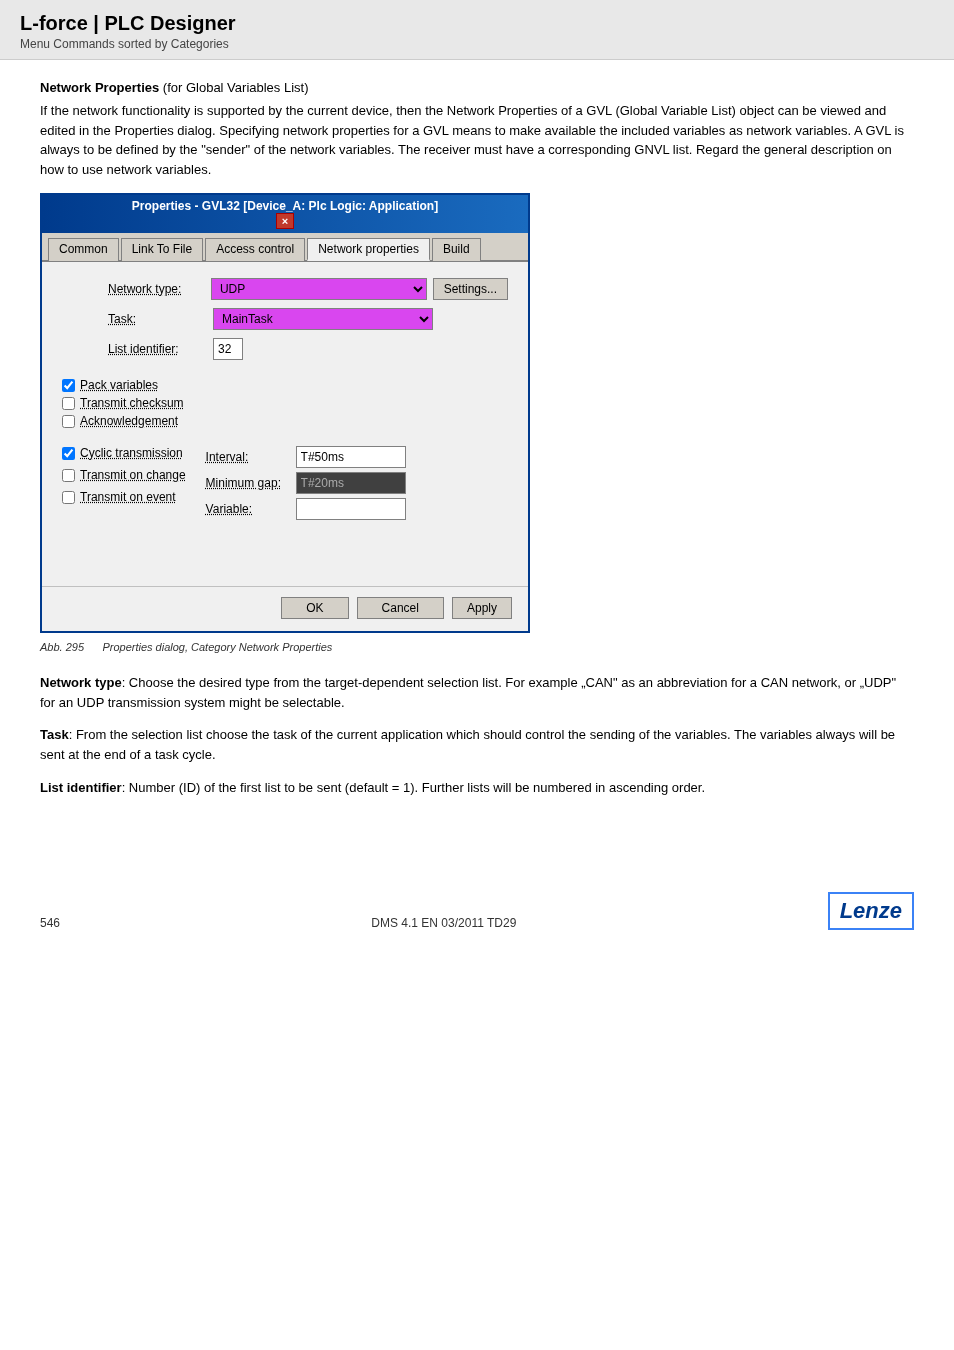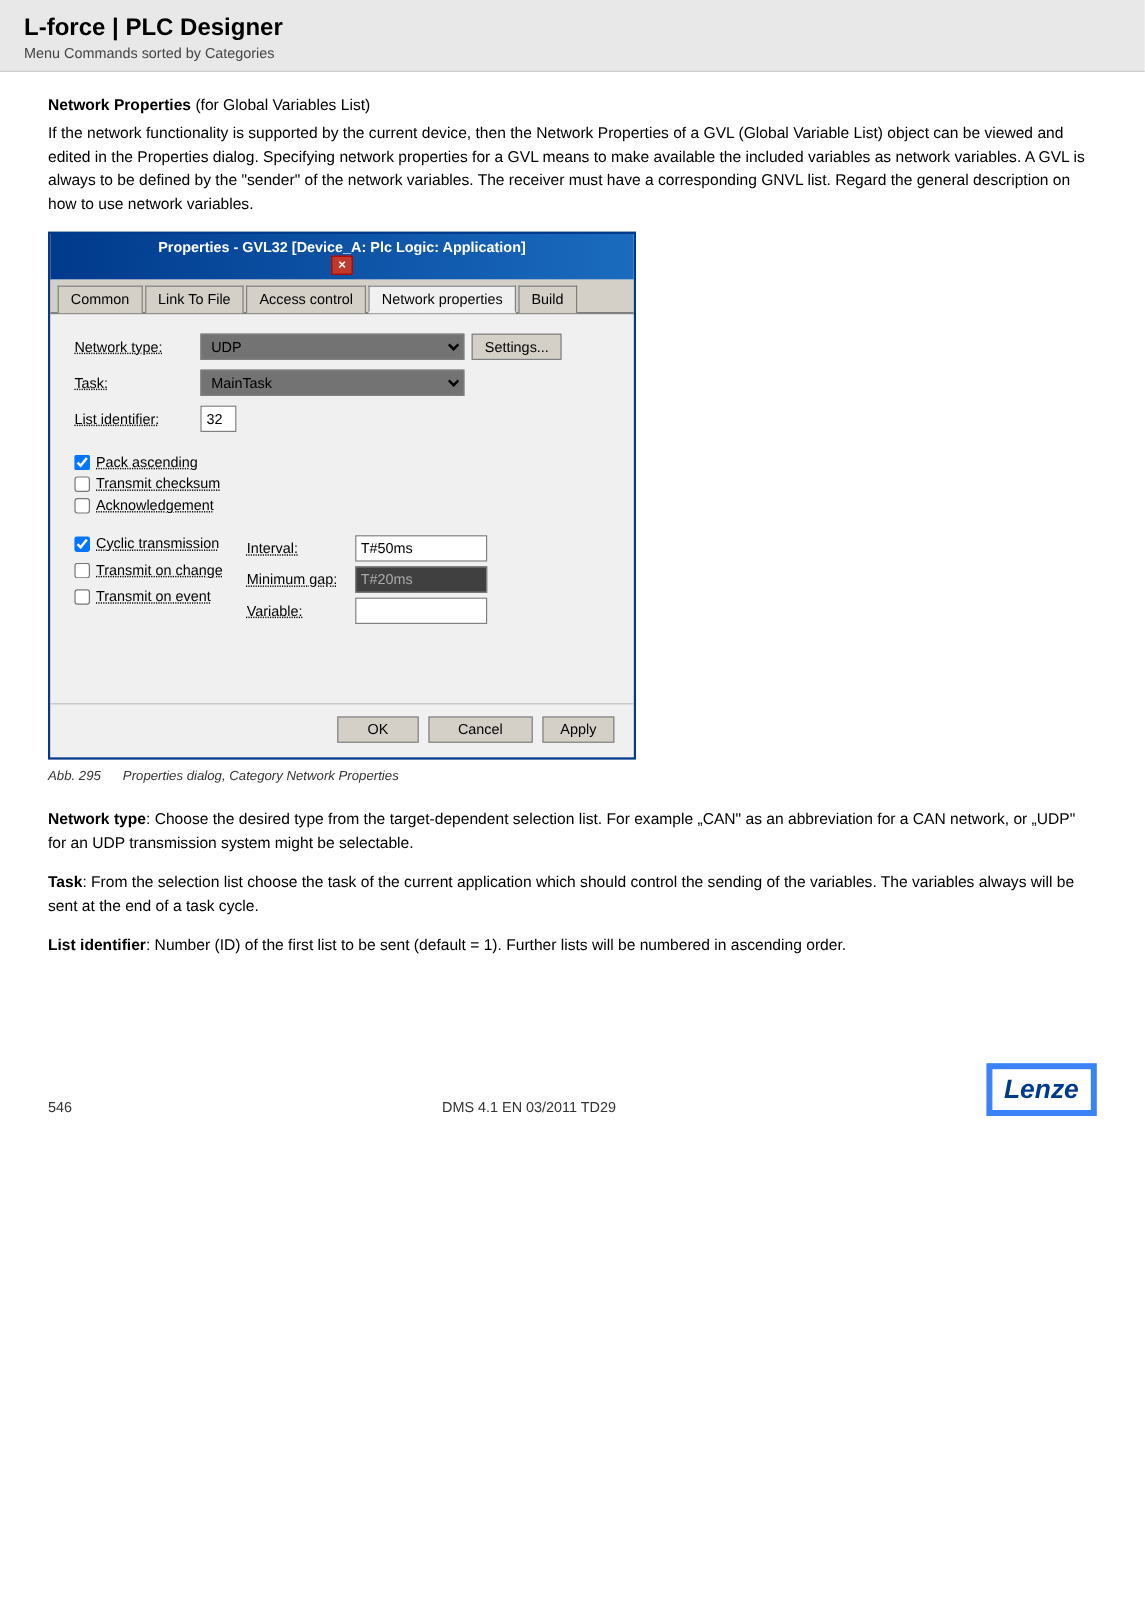--- a/index.html
+++ b/index.html
@@ -108,37 +108,38 @@
     
     .dialog-body {
       padding: 16px 20px;
       background: #f0f0f0;
     }
 
     .field-row {
       display: flex;
       align-items: center;
       margin-bottom: 8px;
+      margin-left: 46px;
     }
     .field-label {
       width: 105px;
       font-size: 12px;
       text-decoration: underline;
       text-decoration-style: dotted;
     }
     .field-input {
       border: 1px solid #808080;
       background: #fff;
       padding: 2px 4px;
       font-size: 12px;
       height: 22px;
     }
     .field-select {
       border: 1px solid #808080;
-      background: #737373;
+      background: #d946ef;
       padding: 2px 4px;
       font-size: 12px;
       height: 22px;
       width: 160px;
       appearance: auto;
     }
     .field-select-narrow {
       width: 220px;
     }
     .btn-settings {
@@ -270,21 +271,21 @@
     .footer-doc-info {
       font-size: 12px;
       color: #333;
       text-align: center;
     }
     .footer-logo {
       font-size: 22px;
       font-weight: bold;
       color: #003a8c;
       font-style: italic;
-      border: 5px solid #3b82f6;
+      border: 2px solid #3b82f6;
       padding: 4px 10px;
     }
   </style>
 </head>
 <body>
 
 <div class="header">
   <div class="header-title">L-force | PLC Designer</div>
   <div class="header-subtitle">Menu Commands sorted by Categories</div>
 </div>
@@ -341,21 +342,21 @@
 
       <div class="field-row">
         <span class="field-label">List identifier:</span>
         <input class="field-input" style="width: 30px;" type="text" value="32">
       </div>
 
       <div class="divider-space"></div>
 
       <div class="checkbox-row">
         <input type="checkbox" checked="" style="">
-        <span class="checkbox-label">Pack ascending</span>
+        <span class="checkbox-label">Pack variables</span>
       </div>
       <div class="checkbox-row">
         <input type="checkbox" style="">
         <span class="checkbox-label">Transmit checksum</span>
       </div>
       <div class="checkbox-row">
         <input type="checkbox" style="">
         <span class="checkbox-label">Acknowledgement</span>
       </div>
 

